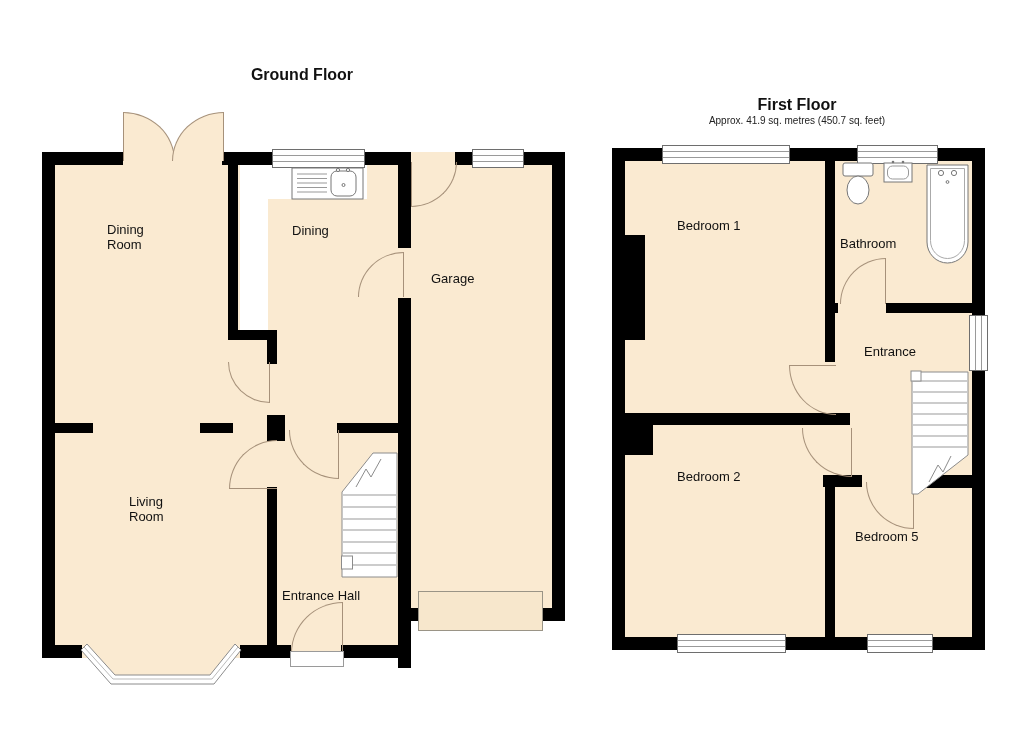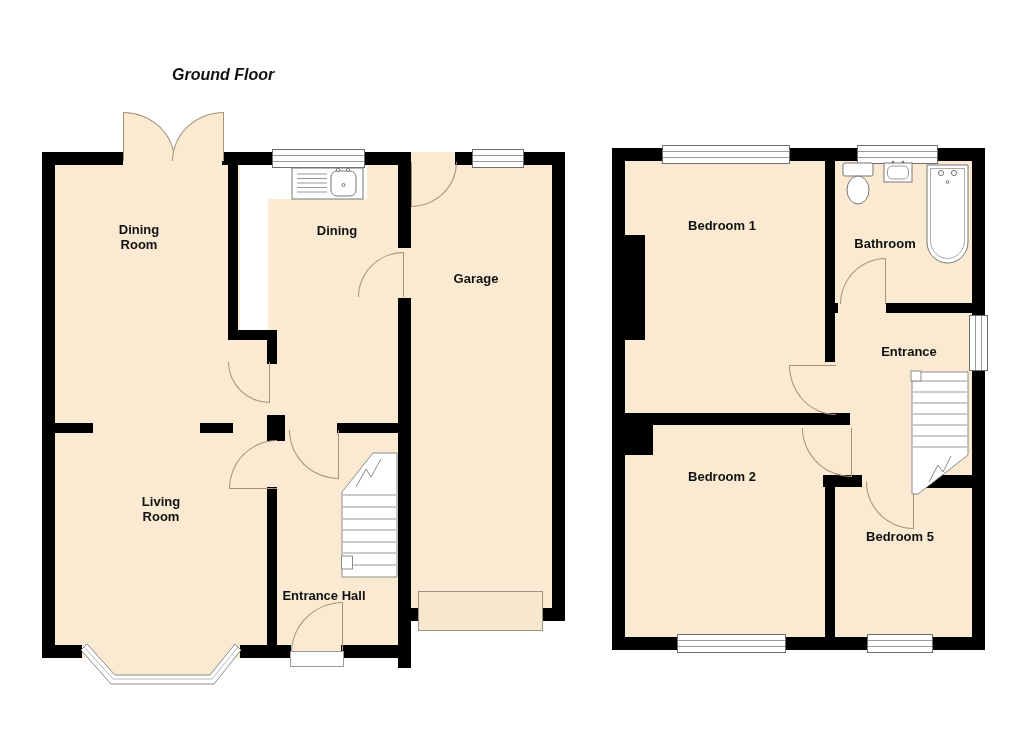--- a/index.html
+++ b/index.html
@@ -10,39 +10,43 @@
   .cut{position:absolute;background:#ffffff;z-index:2;}
   .patch{position:absolute;background:#FAEAD1;z-index:2;}
   .wall{position:absolute;background:#000;z-index:3;}
   .door{position:absolute;border:0 solid #A6917A;z-index:4;}
   .petal{position:absolute;border:0 solid #A6917A;background:#FAEAD1;z-index:4;}
   .win{position:absolute;background:#fff;border:1px solid #6e6e6e;z-index:4;}
   .win-h::before,.win-h::after{content:"";position:absolute;left:0;right:0;border-top:1px solid #9a9a9a;}
   .win-h::before{top:30%;} .win-h::after{bottom:30%;}
   .win-v::before,.win-v::after{content:"";position:absolute;top:0;bottom:0;border-left:1px solid #9a9a9a;}
   .win-v::before{left:30%;} .win-v::after{right:30%;}
-  .room-label{position:absolute;width:90px;text-align:center;font-weight:bold;font-size:13px;
+  .room-label{position:absolute;width:90px;text-align:left;font-weight:normal;font-size:13px;
               line-height:15px;z-index:5;}
   .narrow{width:64px;}
   .mid{width:84px;}
-  .floor-header{position:absolute;width:260px;text-align:left;z-index:5;font-style:italic;}
+  .floor-header{position:absolute;width:260px;text-align:center;z-index:5;}
   .floor-header .t{font-weight:bold;font-size:16px;line-height:18px;}
   .floor-header .s{font-size:10px;line-height:13px;color:#222;}
   .footer-text{position:absolute;width:460px;text-align:center;font-size:14px;z-index:5;}
   .garage-door{position:absolute;background:#F7E7CC;border:1.5px solid #9a9486;z-index:4;}
   .step{position:absolute;background:#fff;border:1px solid #9a9a9a;z-index:4;}
   svg{pointer-events:none;}
 </style>
 </head>
 <body>
 
 <div id="canvas">
 
   <div class="floor-header" style="left:172px;top:66px;">
     <div class="t">Ground Floor</div>
+  </div>
+  <div class="floor-header" style="left:667px;top:96px;">
+    <div class="t">First Floor</div>
+    <div class="s">Approx. 41.9 sq. metres (450.7 sq. feet)</div>
   </div>
 
   <div class="fill" style="left:55px;top:165px;width:343px;height:480px;"></div>
   <div class="fill" style="left:411px;top:165px;width:141px;height:443px;"></div>
 
   <div class="cut" style="left:240px;top:165px;width:28px;height:170px;"></div>
   <div class="cut" style="left:268px;top:165px;width:99px;height:34px;"></div>
 
   <div class="patch" style="left:123px;top:152px;width:99px;height:13px;"></div>
   <div class="patch" style="left:411px;top:152px;width:44px;height:13px;"></div>

